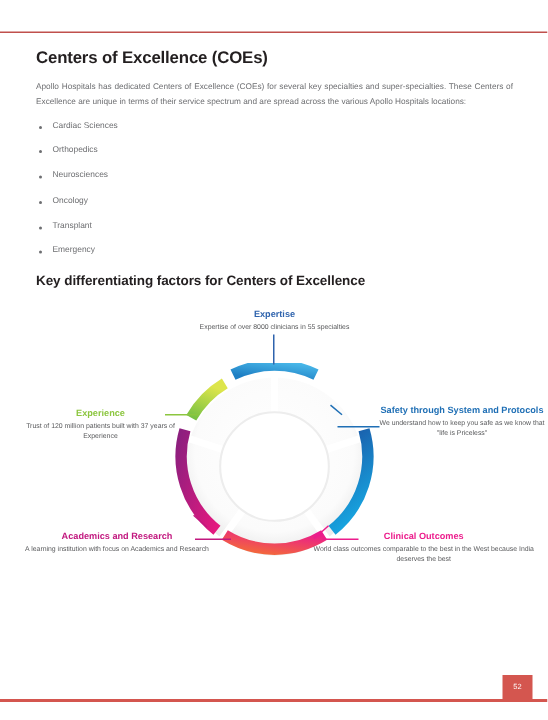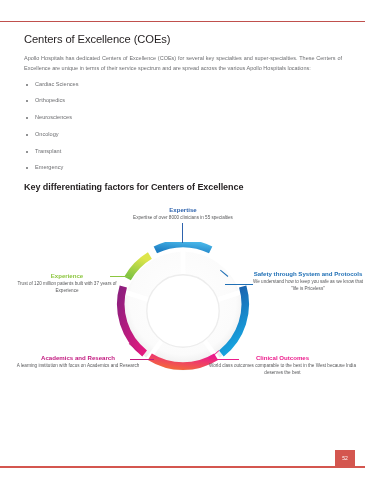--- a/index.html
+++ b/index.html
@@ -28,21 +28,21 @@
     background: #c0504d;
   }
   .content {
     position: absolute;
     left: 24px;
     top: 33px;
     width: 318px;
   }
   .page-title {
     font-size: 11.2px;
-    font-weight: normal;
+    font-weight: bold;
     color: #231f20;
     letter-spacing: -0.1px;
     margin: 0 0 9px 0;
   }
   .body-para {
     font-size: 5.5px;
     line-height: 1.78;
     color: #6d6e71;
     text-align: justify;
     margin: 0;

